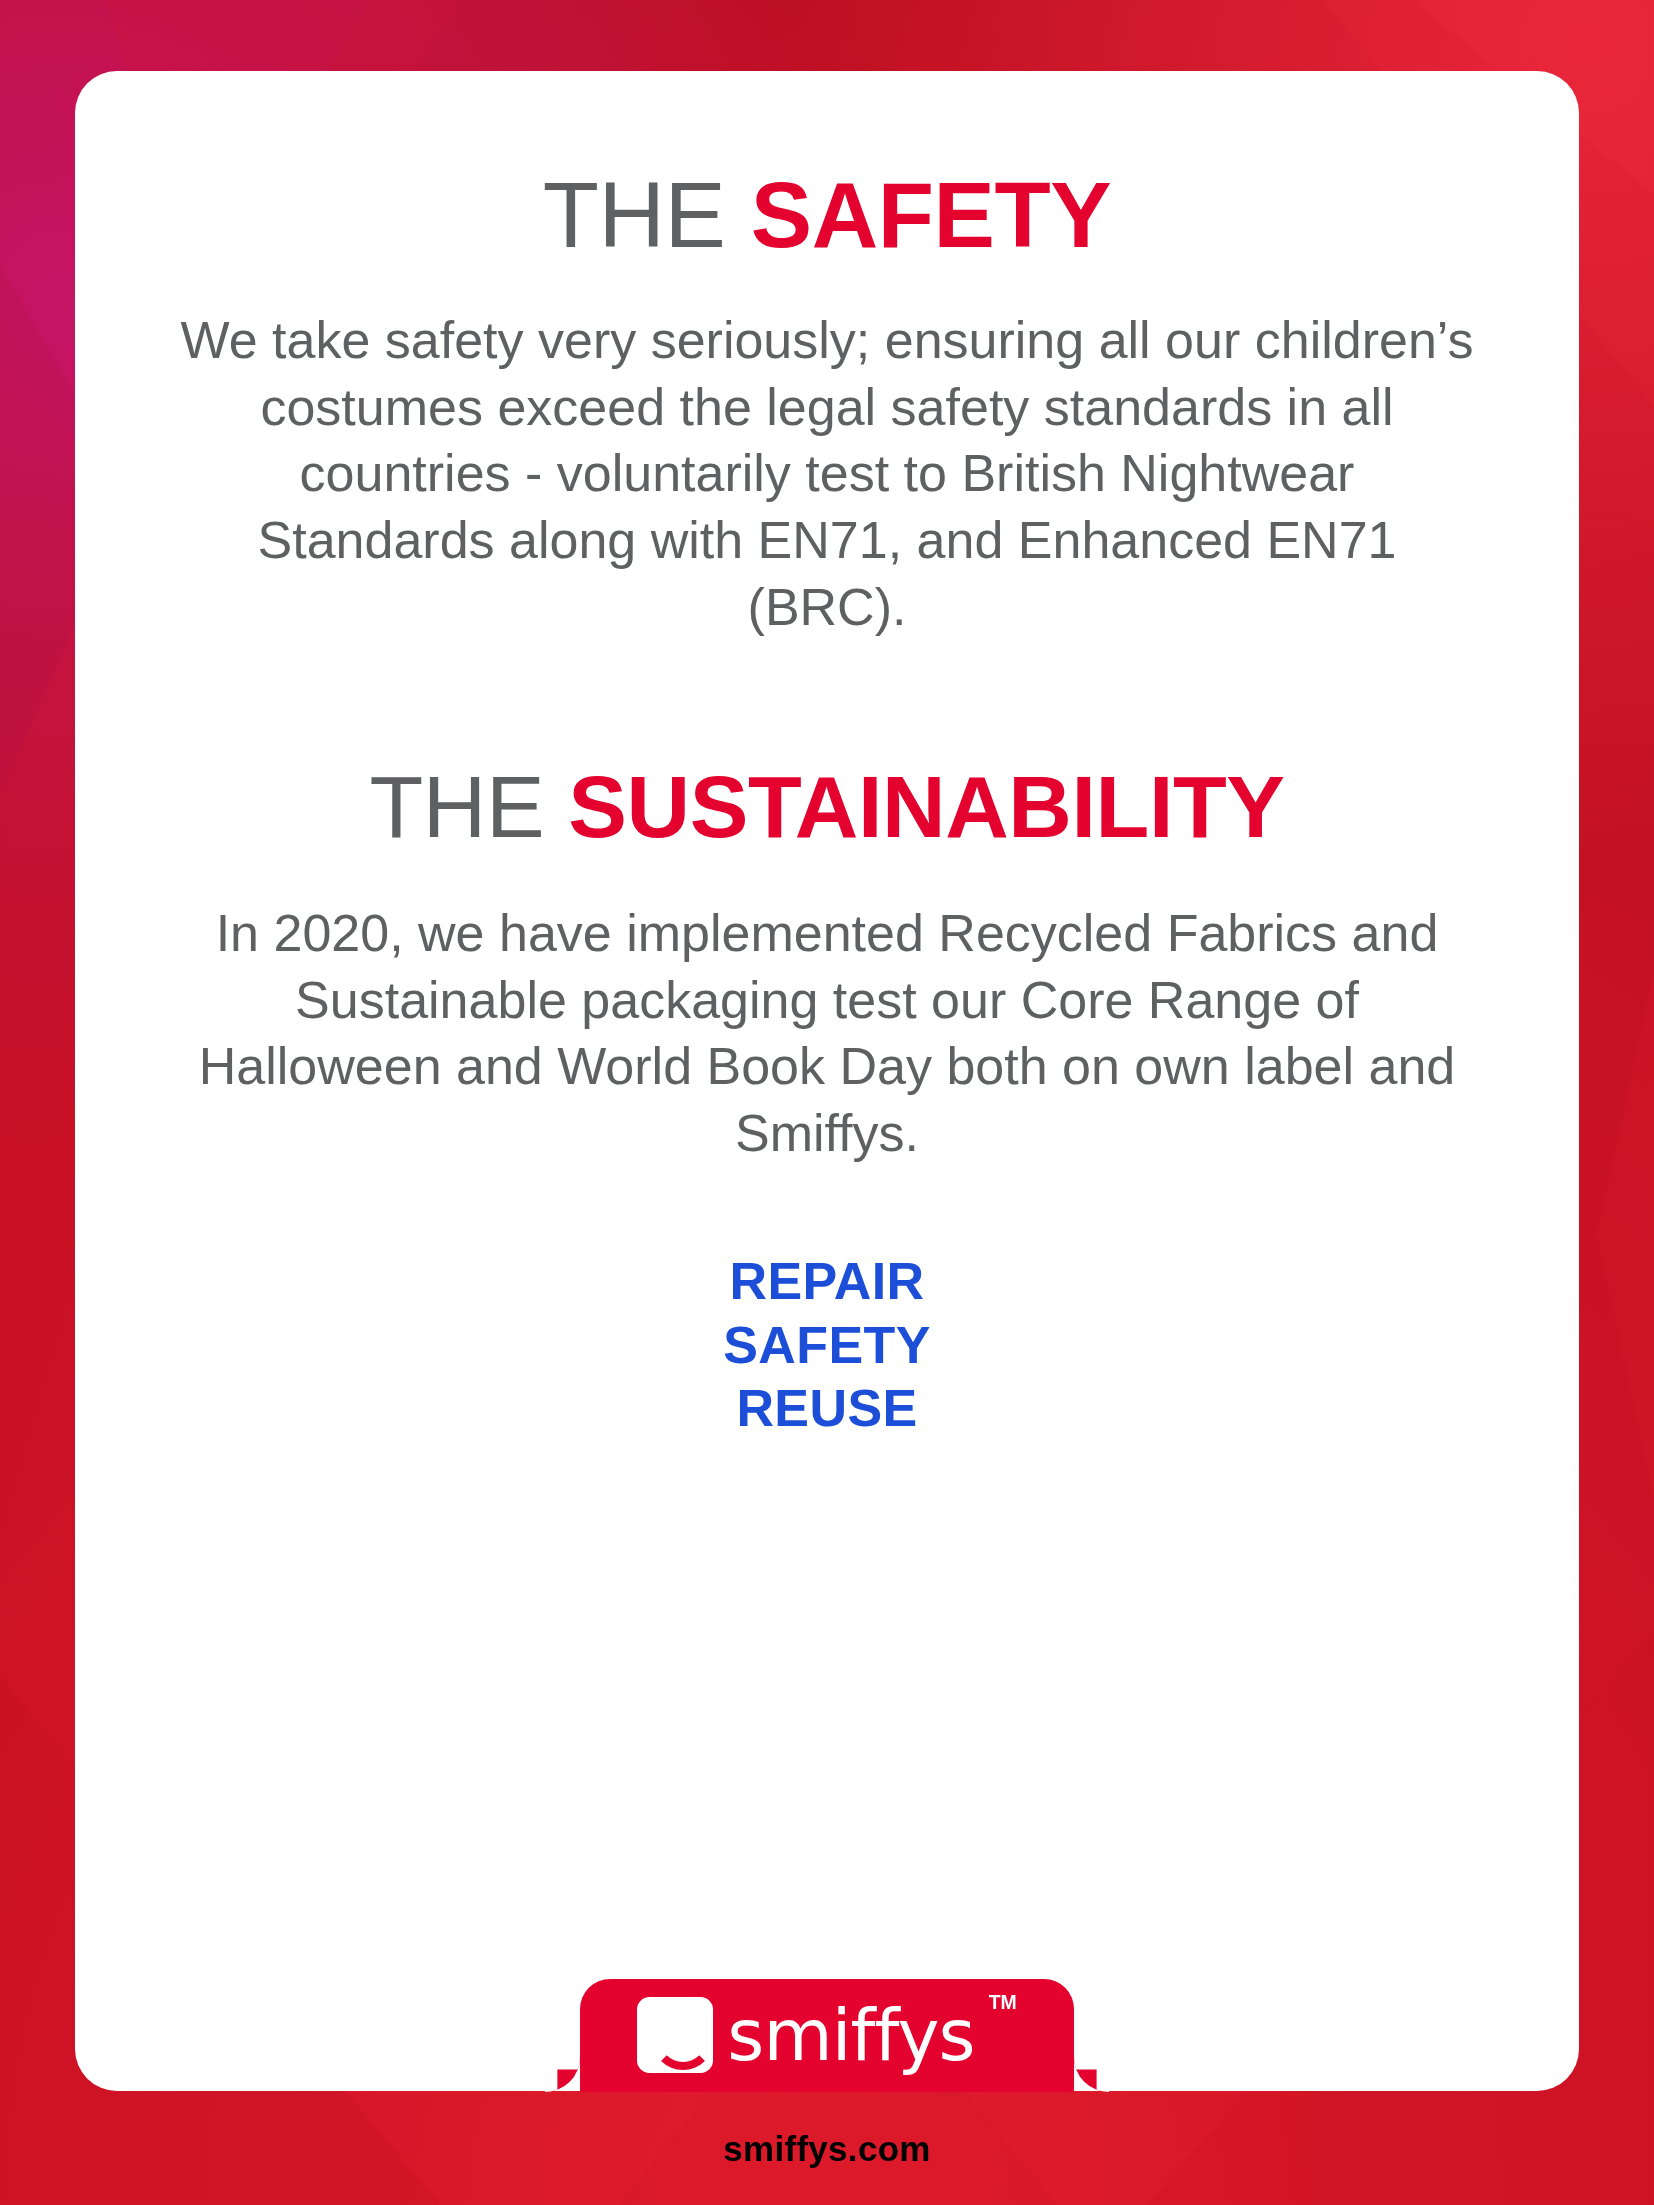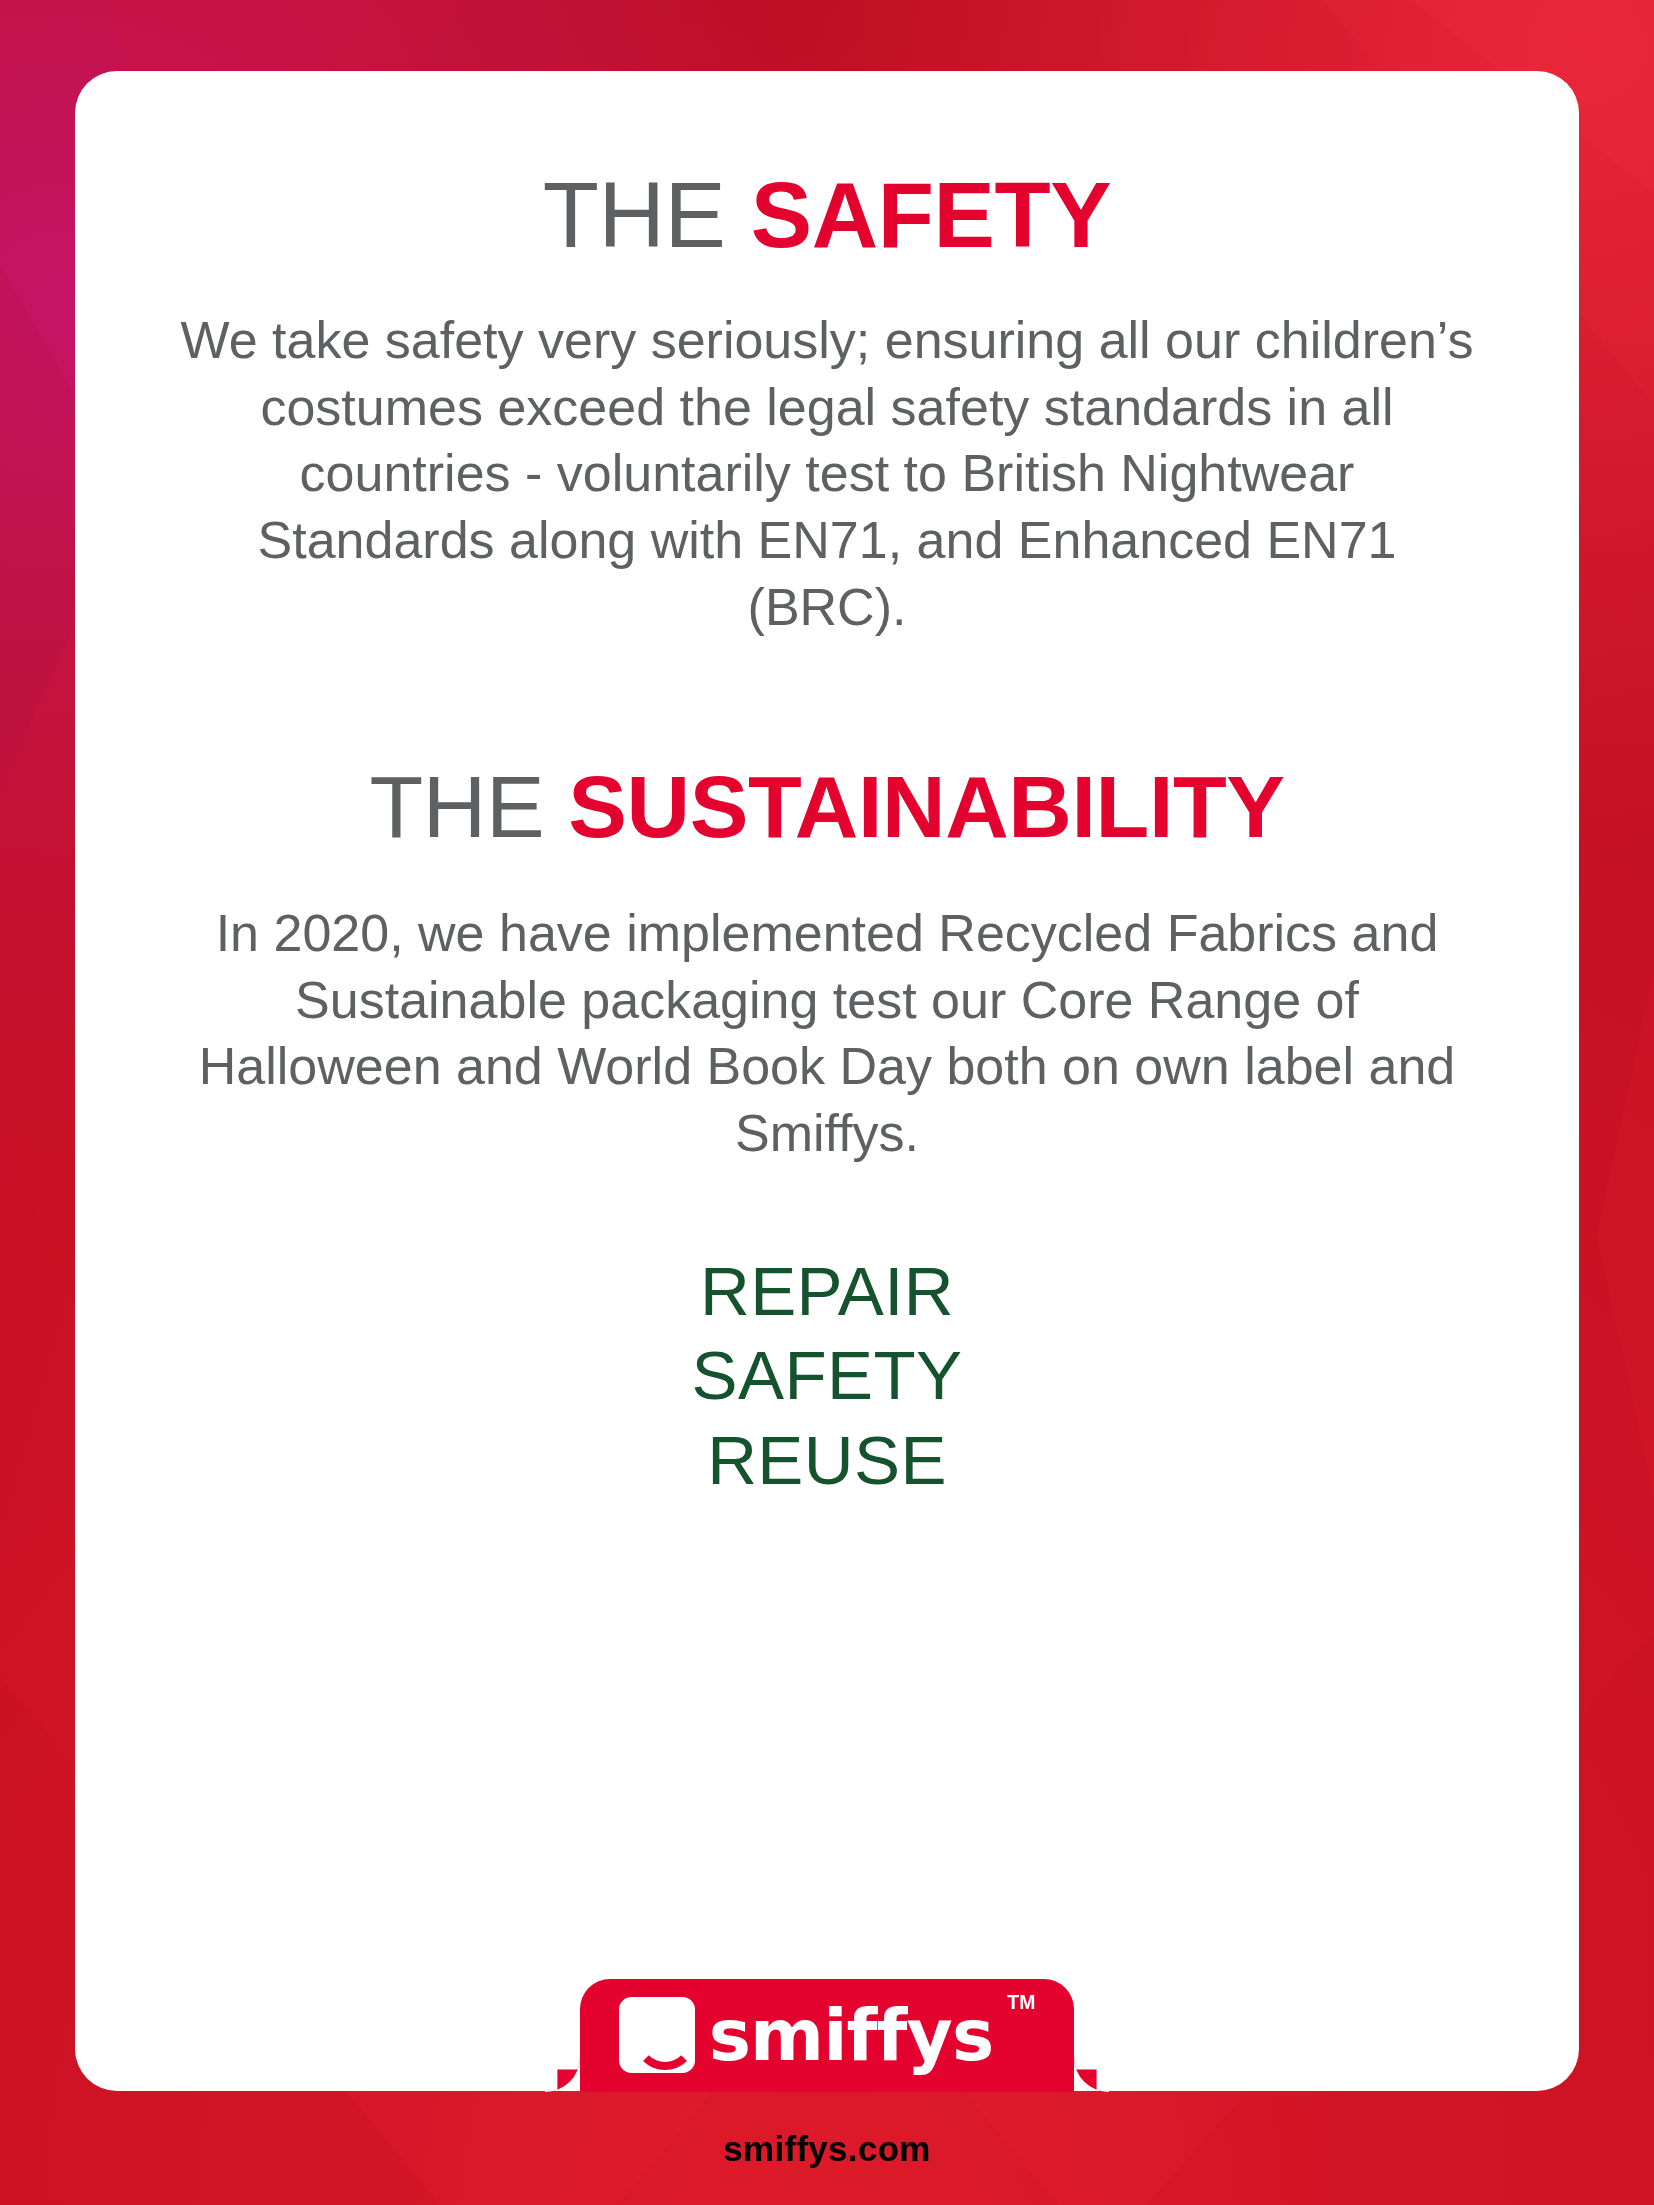--- a/index.html
+++ b/index.html
@@ -92,24 +92,24 @@
     margin-top: 119px;
   }
   .block-sustainability p.body-text {
     margin-top: 46px;
   }
 
   .rrrr {
     margin-top: 84px;
   }
   .rrrr .line {
-    font-size: 69px;
+    font-size: 52px;
     line-height: 1.22;
-    font-weight: 400;
-    color: #14532d;
+    font-weight: 700;
+    color: #1d4ed8;
     letter-spacing: 0.4px;
   }
 
   
   .logo-tab {
     position: absolute;
     left: 50%;
     transform: translateX(-50%);
     bottom: -0.9px;
     width: 494px;
@@ -153,21 +153,21 @@
     width: 46px;
     height: 39px;
     border: 8px solid #e4032e;
     border-top-color: transparent;
     border-left-color: transparent;
     border-right-color: transparent;
     border-radius: 0 0 35px 35px;
   }
   .logo-word {
     font-size: 71px;
-    font-weight: 700;
+    font-weight: 400;
     color: #ffffff;
     letter-spacing: -0.9px;
     line-height: 1;
     position: relative;
     font-family: "DejaVu Sans", sans-serif;
   }
   .logo-tm {
     font-size: 19.4px;
     color: #ffffff;
     align-self: flex-start;

